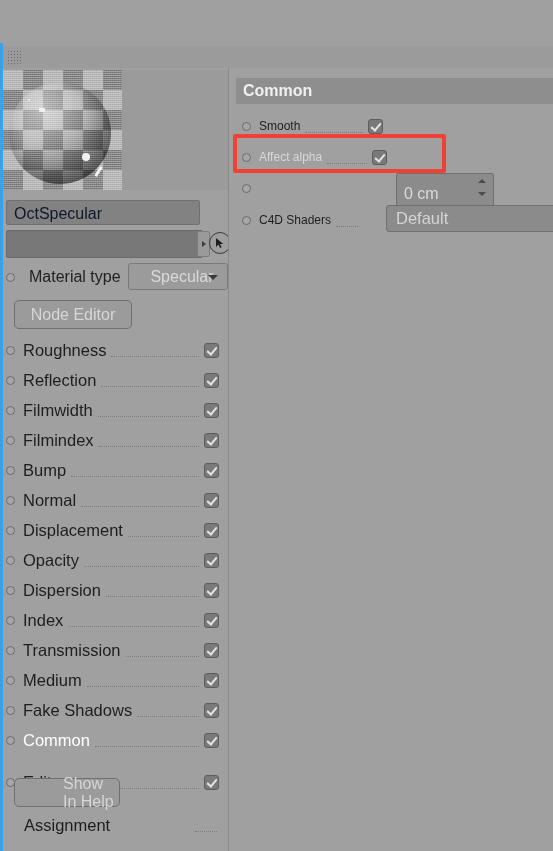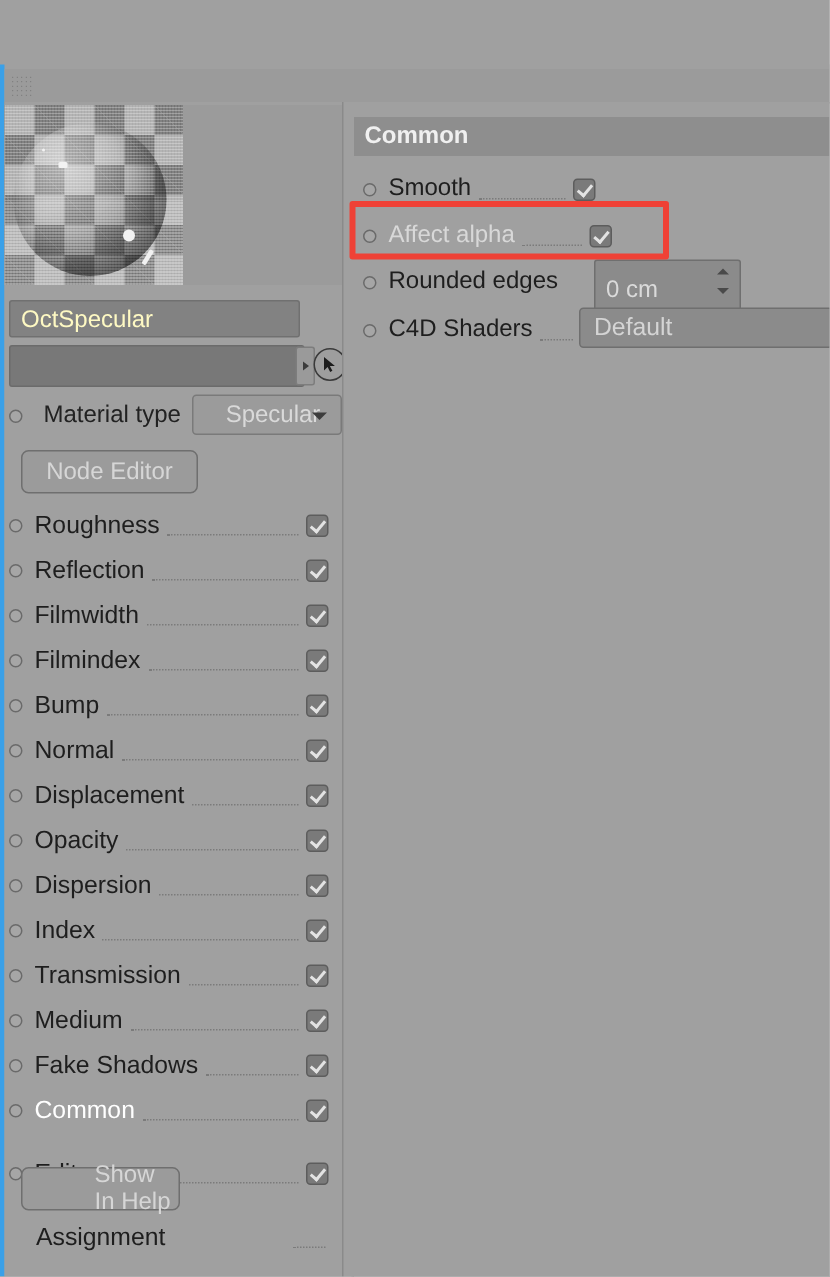--- a/index.html
+++ b/index.html
@@ -109,21 +109,21 @@
   }
   .spec{position:absolute;background:#f2f2f2;border-radius:1px;}
   .preview-right{
     position:absolute;left:122px;top:70px;width:106px;height:120px;background:#9b9b9b;
   }
 
   
   .name-field{
     position:absolute;left:6px;top:200px;width:194px;height:25px;
     background:#828282;border:1px solid #707070;border-radius:2px;
-    color:#fef9c3;font-size:16px;line-height:25px;padding-left:7px;
+    color:#0f172a;font-size:16px;line-height:25px;padding-left:7px;
     box-sizing:border-box;
   }
   .link-field{
     position:absolute;left:6px;top:230px;width:197px;height:28px;
     background:#787878;border:1px solid #6b6b6b;border-radius:2px;box-sizing:border-box;
   }
   .link-arrow{
     position:absolute;left:197px;top:231px;width:13px;height:26px;
     background:#9a9a9a;border:1px solid #7d7d7d;border-radius:2px;box-sizing:border-box;
     display:flex;align-items:center;justify-content:center;
@@ -194,21 +194,21 @@
   .section-head{
     position:absolute;left:2px;top:10px;width:317px;height:26px;background:#8e8e8e;
     display:flex;align-items:center;
   }
   .section-head span{
     font-size:16px;font-weight:bold;color:#f0f0f0;margin-left:7px;
   }
   .rprop{
     position:absolute;left:8px;height:30px;display:flex;align-items:center;
   }
-  .rprop .lbl{font-size:16px;color:#1e1e1e;margin-left:8px;white-space:nowrap;}
+  .rprop .lbl{font-size:12px;color:#1e1e1e;margin-left:8px;white-space:nowrap;}
   .rprop .lbl.light{color:#d8d8d8;}
   .rprop .dots{
     border-bottom:1px dotted #7b7b7b;margin:0 5px;height:13px;
   }
   .spin{
     position:absolute;left:162px;top:105px;width:98px;height:41px;
     background:#8b8b8b;border:1px solid #6f6f6f;border-radius:2px;box-sizing:border-box;
     display:flex;align-items:center;
   }
   .spin span{font-size:16px;color:#dadada;margin-left:7px;}
@@ -400,21 +400,20 @@
 
     <div class="rprop" style="top:74px;">
       <span class="bullet"></span>
       <span class="lbl light">Affect alpha</span>
       <span class="dots" style="width:40px;"></span>
       <span class="chk"></span>
     </div>
 
     <div class="rprop" style="top:105px;">
       <span class="bullet"></span>
-      <span class="lbl">Rounded edges</span>
     </div>
     <div class="spin">
       <span>0 cm</span>
       <span class="arrows">
         <i class="up"></i>
           <i class="dn"></i>
       </span>
     </div>
 
     <div class="rprop" style="top:137px;">

